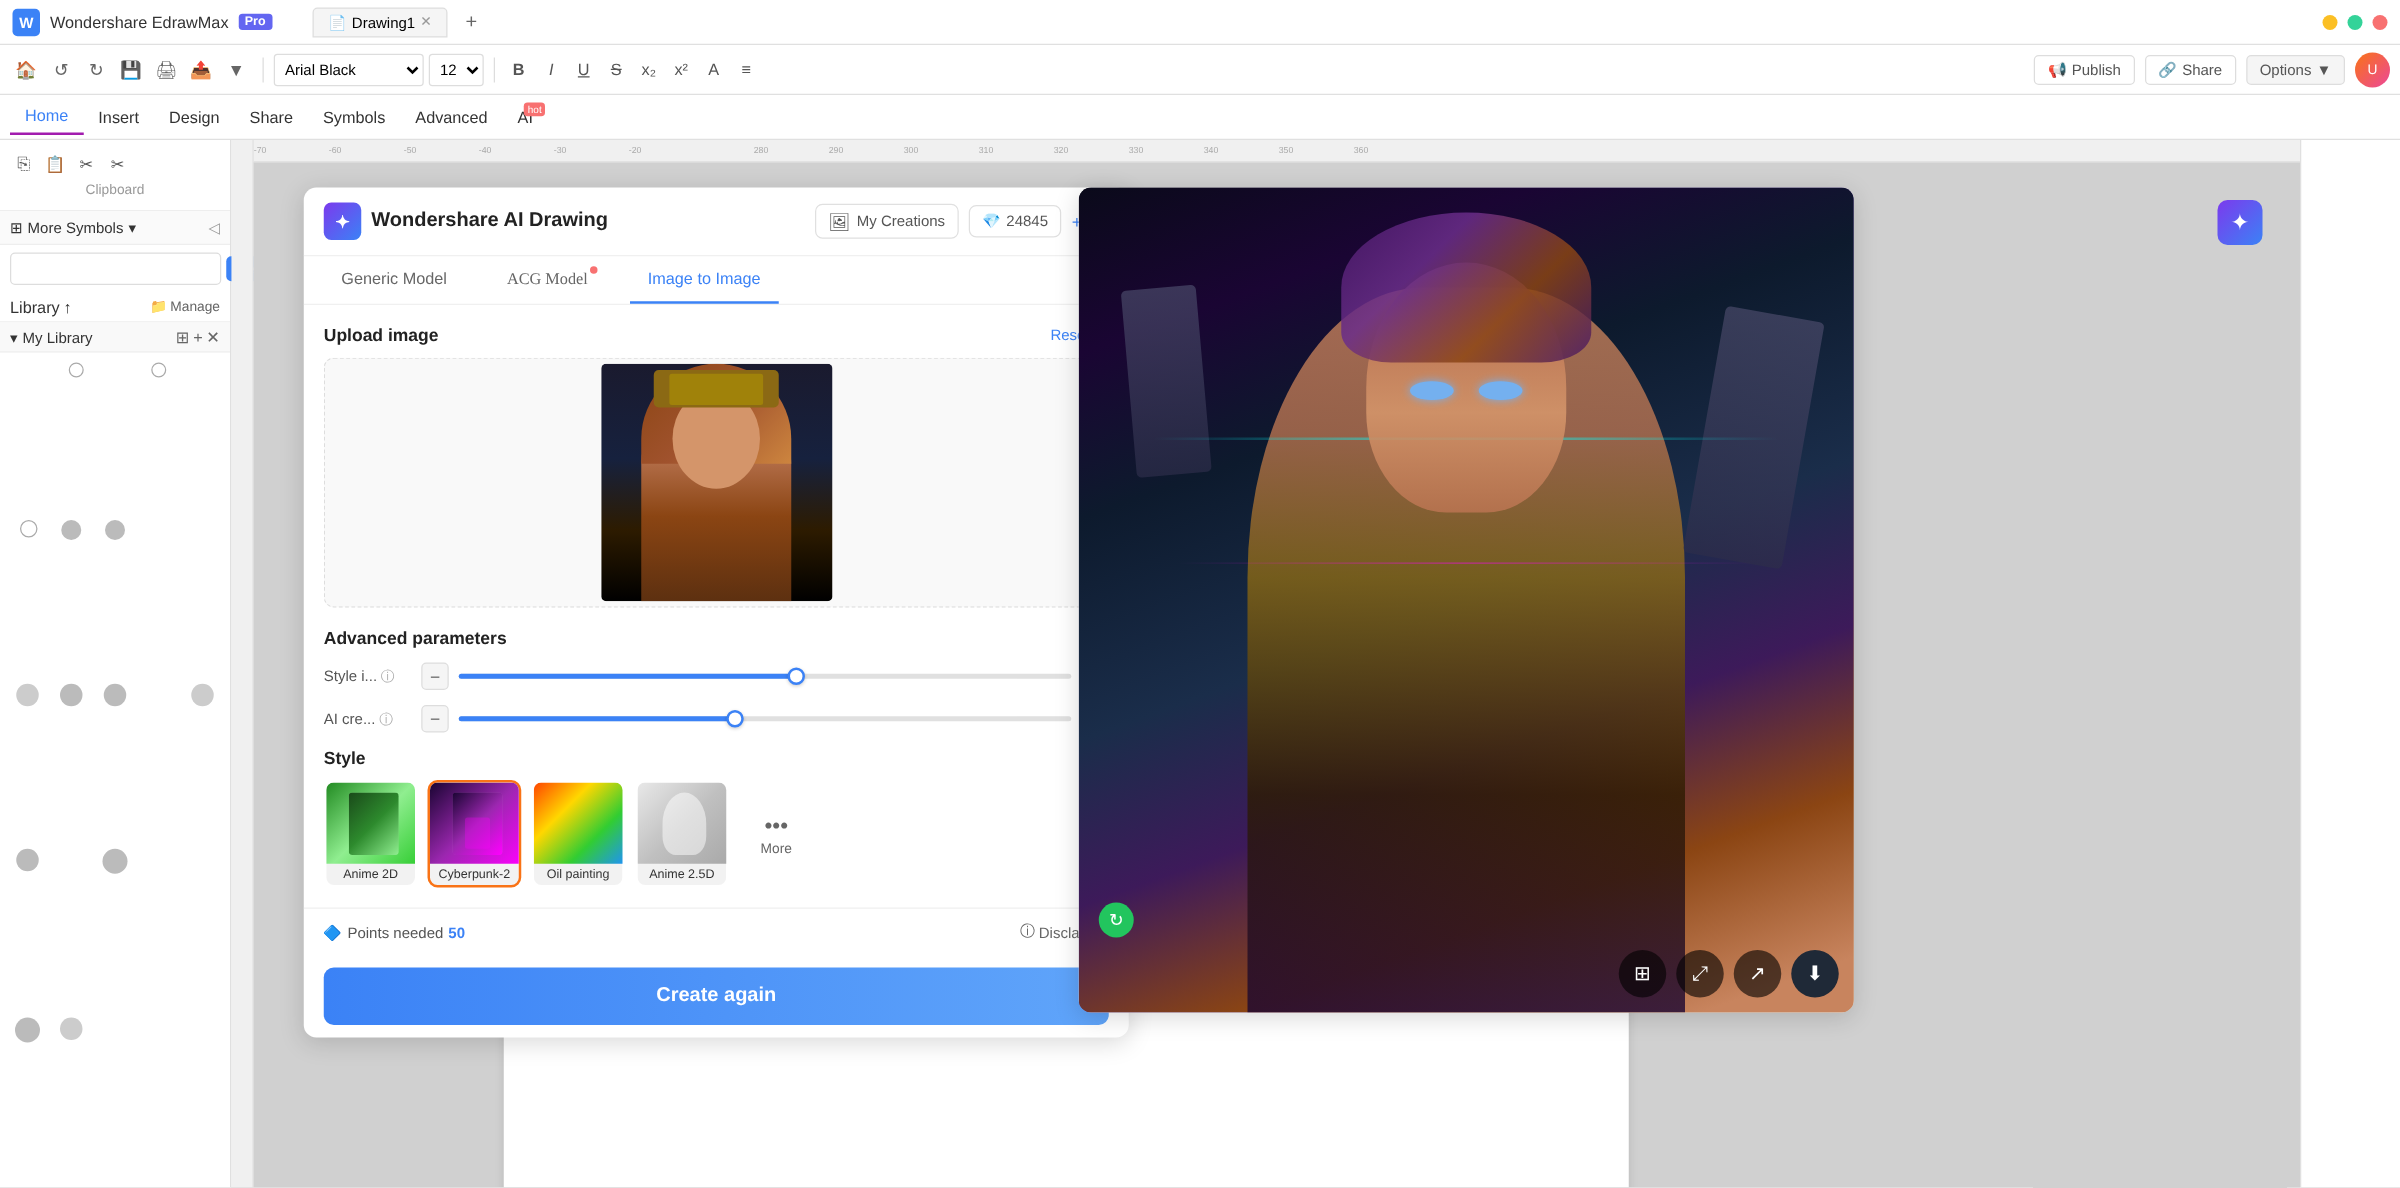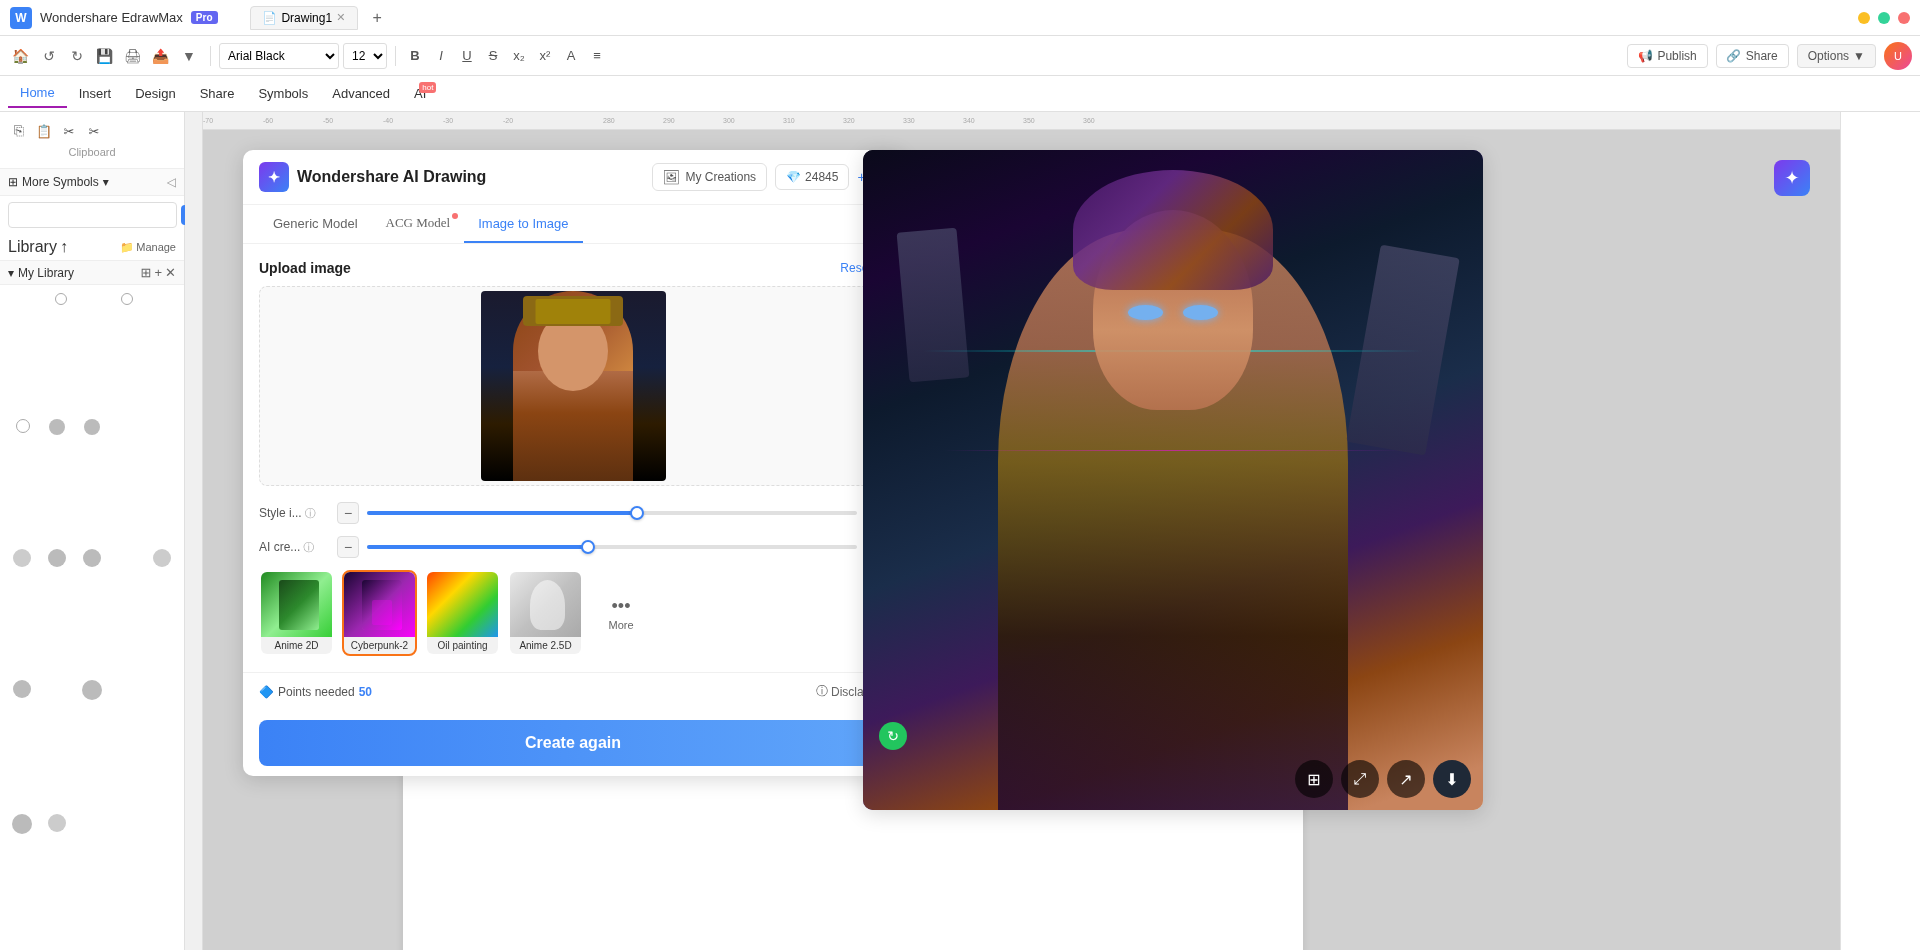--- a/index.html
+++ b/index.html
@@ -136,21 +136,21 @@
       flex: 1; height: 26px; border: 1px solid #ddd; border-radius: 4px; padding: 0 6px; font-size: 12px;
     }
     .search-btn {
       background: #3b82f6; color: white; border: none; border-radius: 4px; padding: 3px 8px; font-size: 12px; cursor: pointer;
     }
 
     .library-bar {
       display: flex; align-items: center; justify-content: space-between;
       padding: 4px 8px; border-bottom: 1px solid #eee;
     }
-    .library-label { font-size: 16px; color: #333; display: flex; gap: 3px; }
+    .library-label { font-size: 13px; color: #333; display: flex; gap: 3px; }
     .manage-btn { font-size: 11px; color: #666; cursor: pointer; display: flex; align-items: center; gap: 2px; background: none; border: none; }
 
     .my-library-header {
       display: flex; align-items: center; justify-content: space-between;
       padding: 4px 8px; border-bottom: 1px solid #eee; background: #f9f9f9;
     }
     .my-library-label { font-size: 12px; color: #333; display: flex; align-items: center; gap: 4px; }
     .library-actions { display: flex; gap: 3px; }
     .lib-action-btn { background: none; border: none; cursor: pointer; color: #666; font-size: 13px; }
 
@@ -244,22 +244,21 @@
     }
     .close-panel-btn {
       background: none; border: none; cursor: pointer; color: #999; font-size: 16px;
     }
 
     
     .panel-tabs {
       display: flex;
       padding: 0 16px;
       border-bottom: 1px solid #f0f0f0;
-      gap: 0;
-      align-items: center;
+      gap: 20px;
     }
     .panel-tab {
       padding: 10px 14px;
       font-size: 13px;
       color: #666;
       cursor: pointer;
       border-bottom: 2px solid transparent;
       position: relative;
     }
     .panel-tab.active { color: #3b82f6; border-bottom: 2px solid #3b82f6; font-weight: 500; }
@@ -711,20 +710,21 @@
 
                 <div style="position:absolute;top:0;left:50%;transform:translateX(-50%);width:120px;height:80px;background:linear-gradient(135deg,#8B4513,#A0522D,#CD853F);border-radius:60px 60px 0 0;"></div>
 
                 <div style="position:absolute;top:20px;left:50%;transform:translateX(-50%);width:70px;height:80px;background:#d4956a;border-radius:50%;"></div>
 
                 <div style="position:absolute;top:5px;left:50%;transform:translateX(-50%);width:100px;height:30px;background:#8B6914;border-radius:4px;"></div>
                 <div style="position:absolute;top:8px;left:50%;transform:translateX(-50%);width:75px;height:25px;background:#A0820A;border-radius:2px;"></div>
               </div>
             </div>
 
+            <div class="adv-params-title">Advanced parameters</div>
 
             <div class="param-row">
               <div class="param-label">
                 <span>Style i...</span>
                 <span class="param-info">ⓘ</span>
               </div>
               <div class="slider-minus">−</div>
               <div class="slider-track">
                 <div class="slider-fill" style="width:55%;"></div>
                 <div class="slider-thumb" style="left:55%;"></div>
@@ -738,20 +738,21 @@
                 <span class="param-info">ⓘ</span>
               </div>
               <div class="slider-minus">−</div>
               <div class="slider-track">
                 <div class="slider-fill" style="width:45%;"></div>
                 <div class="slider-thumb" style="left:45%;"></div>
               </div>
               <div class="slider-plus">+</div>
             </div>
 
+            <div class="style-section-title">Style</div>
             <div class="style-grid">
               <div class="style-card">
                 <div class="style-img style-img-anime2d" style="display:flex;align-items:center;justify-content:center;">
                   <div style="width:40px;height:50px;background:rgba(255,255,255,0.1);border-radius:3px;position:relative;overflow:hidden;">
                     <div style="position:absolute;inset:0;background:linear-gradient(135deg,#1a4a1a,#2d8a2d,#90ee90);"></div>
                   </div>
                 </div>
                 <div class="style-label">Anime 2D</div>
               </div>
               <div class="style-card selected">

